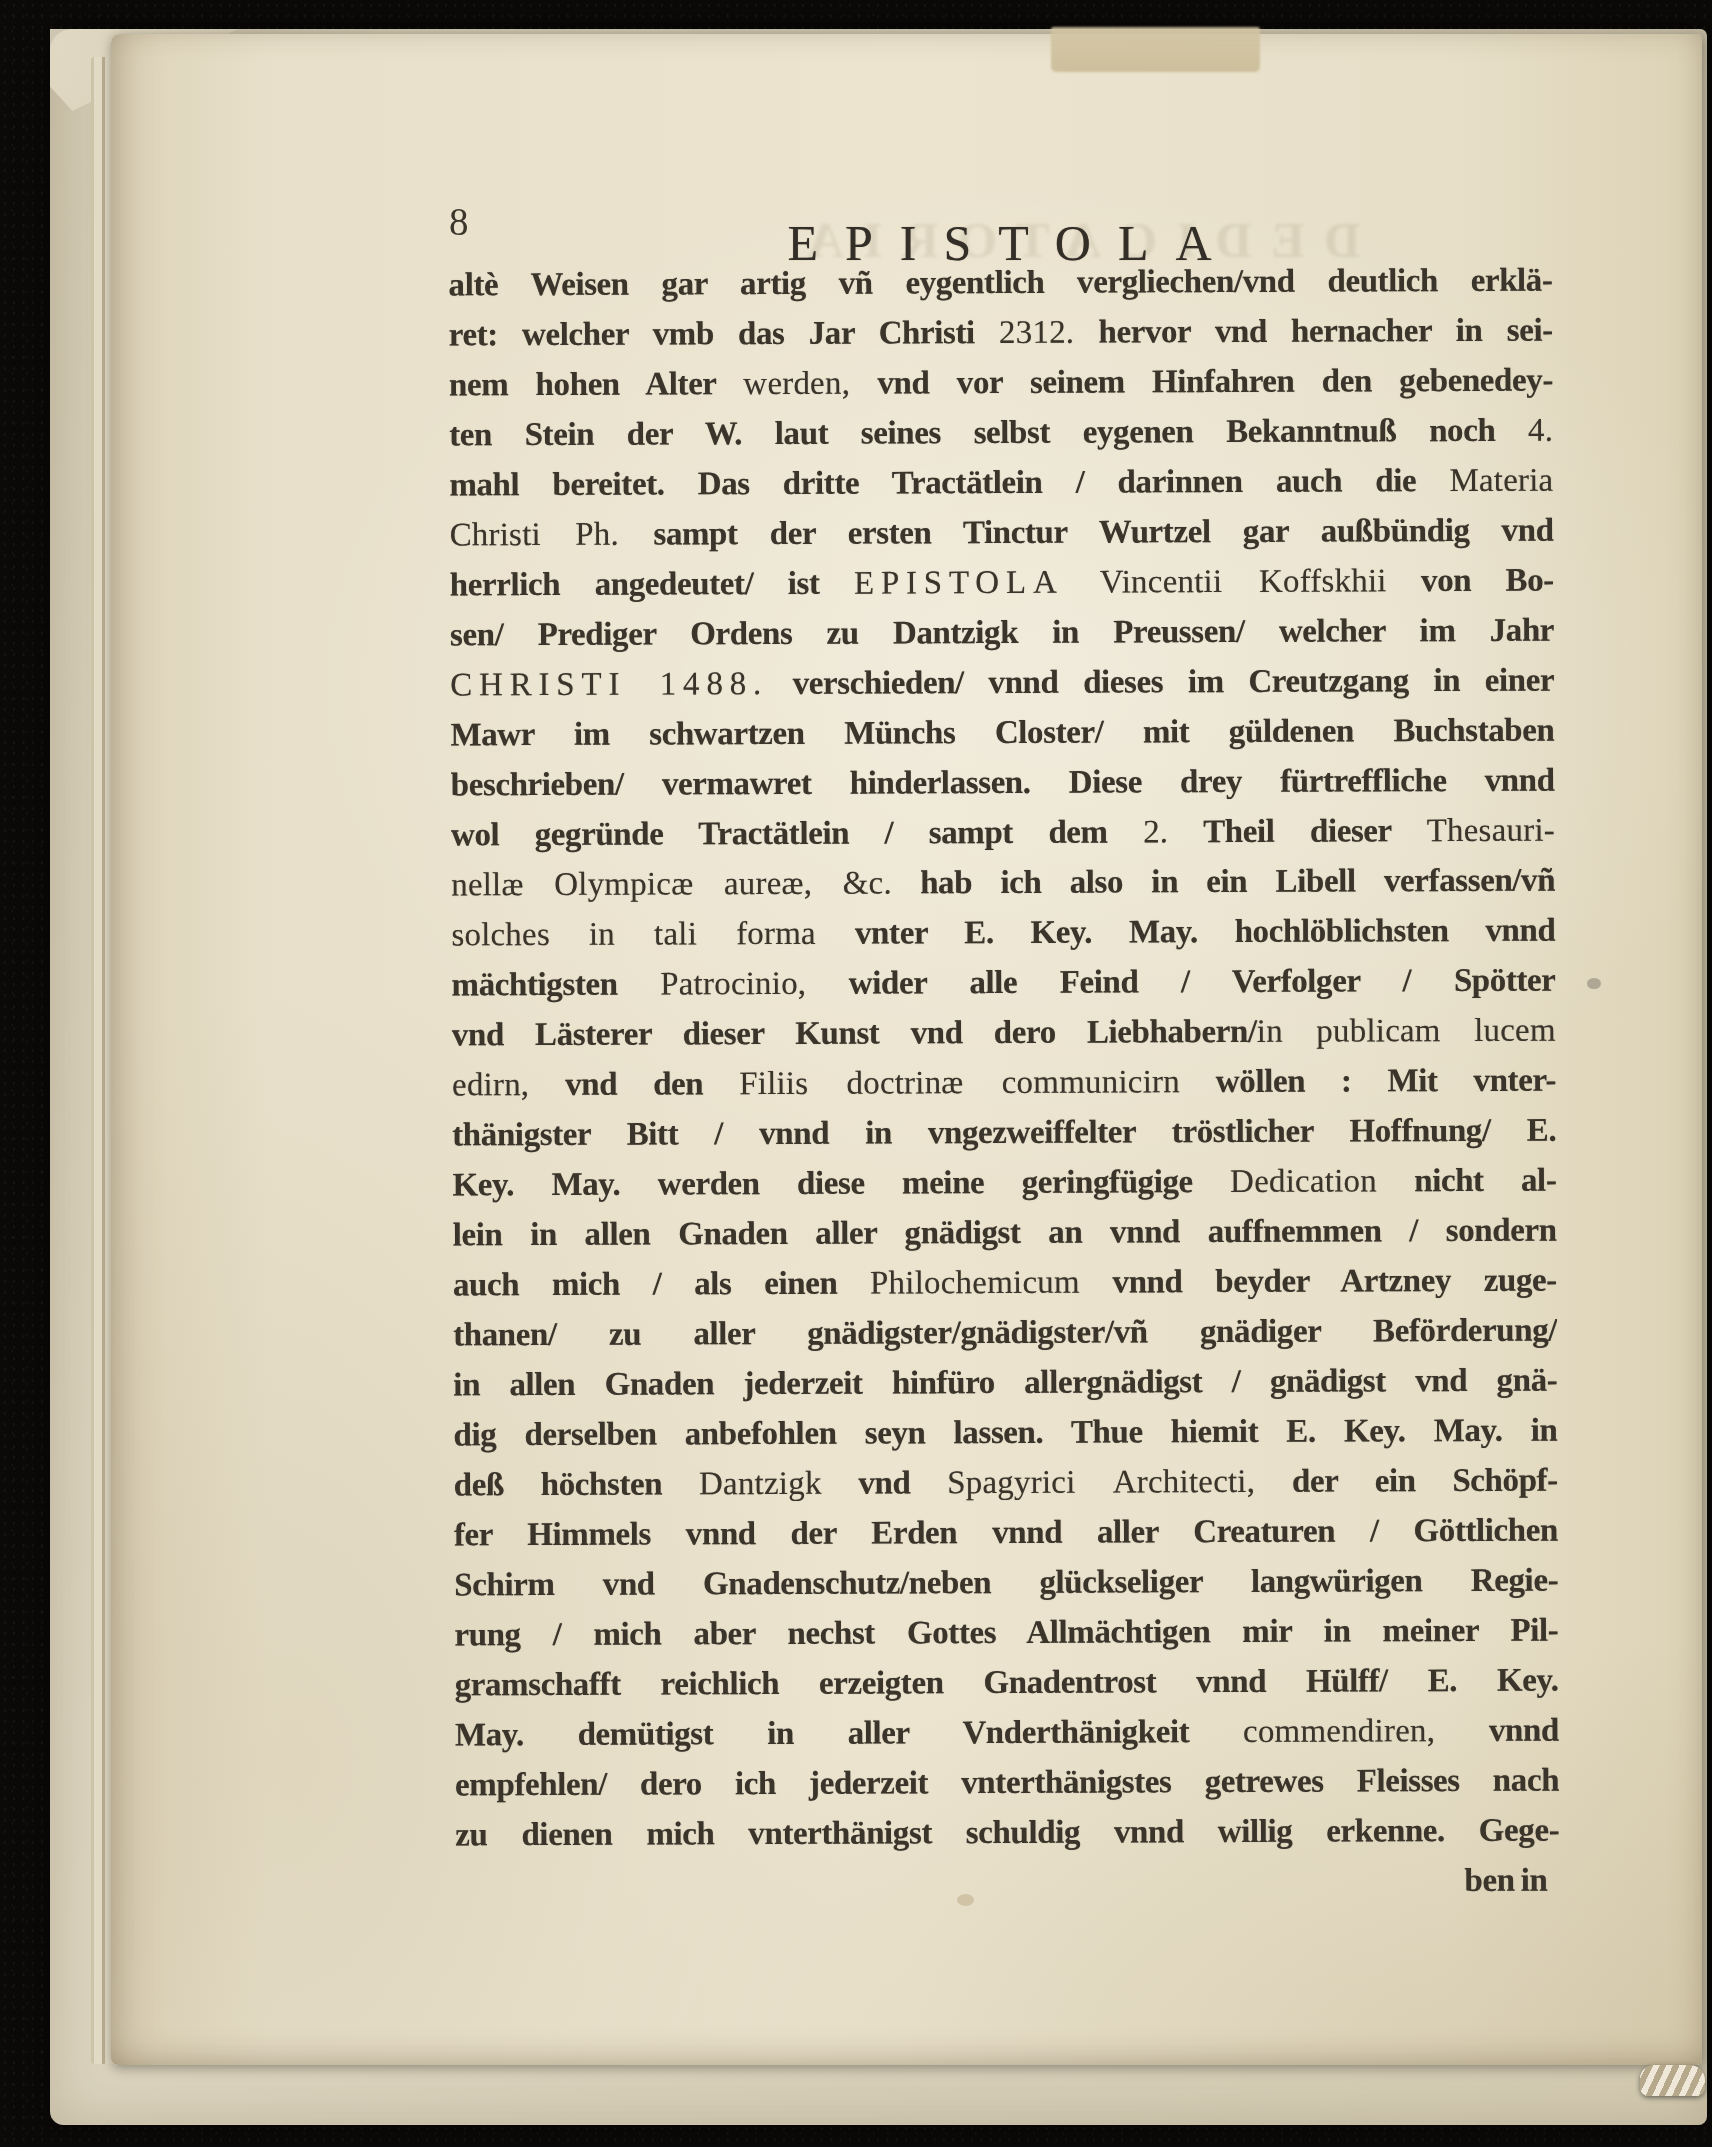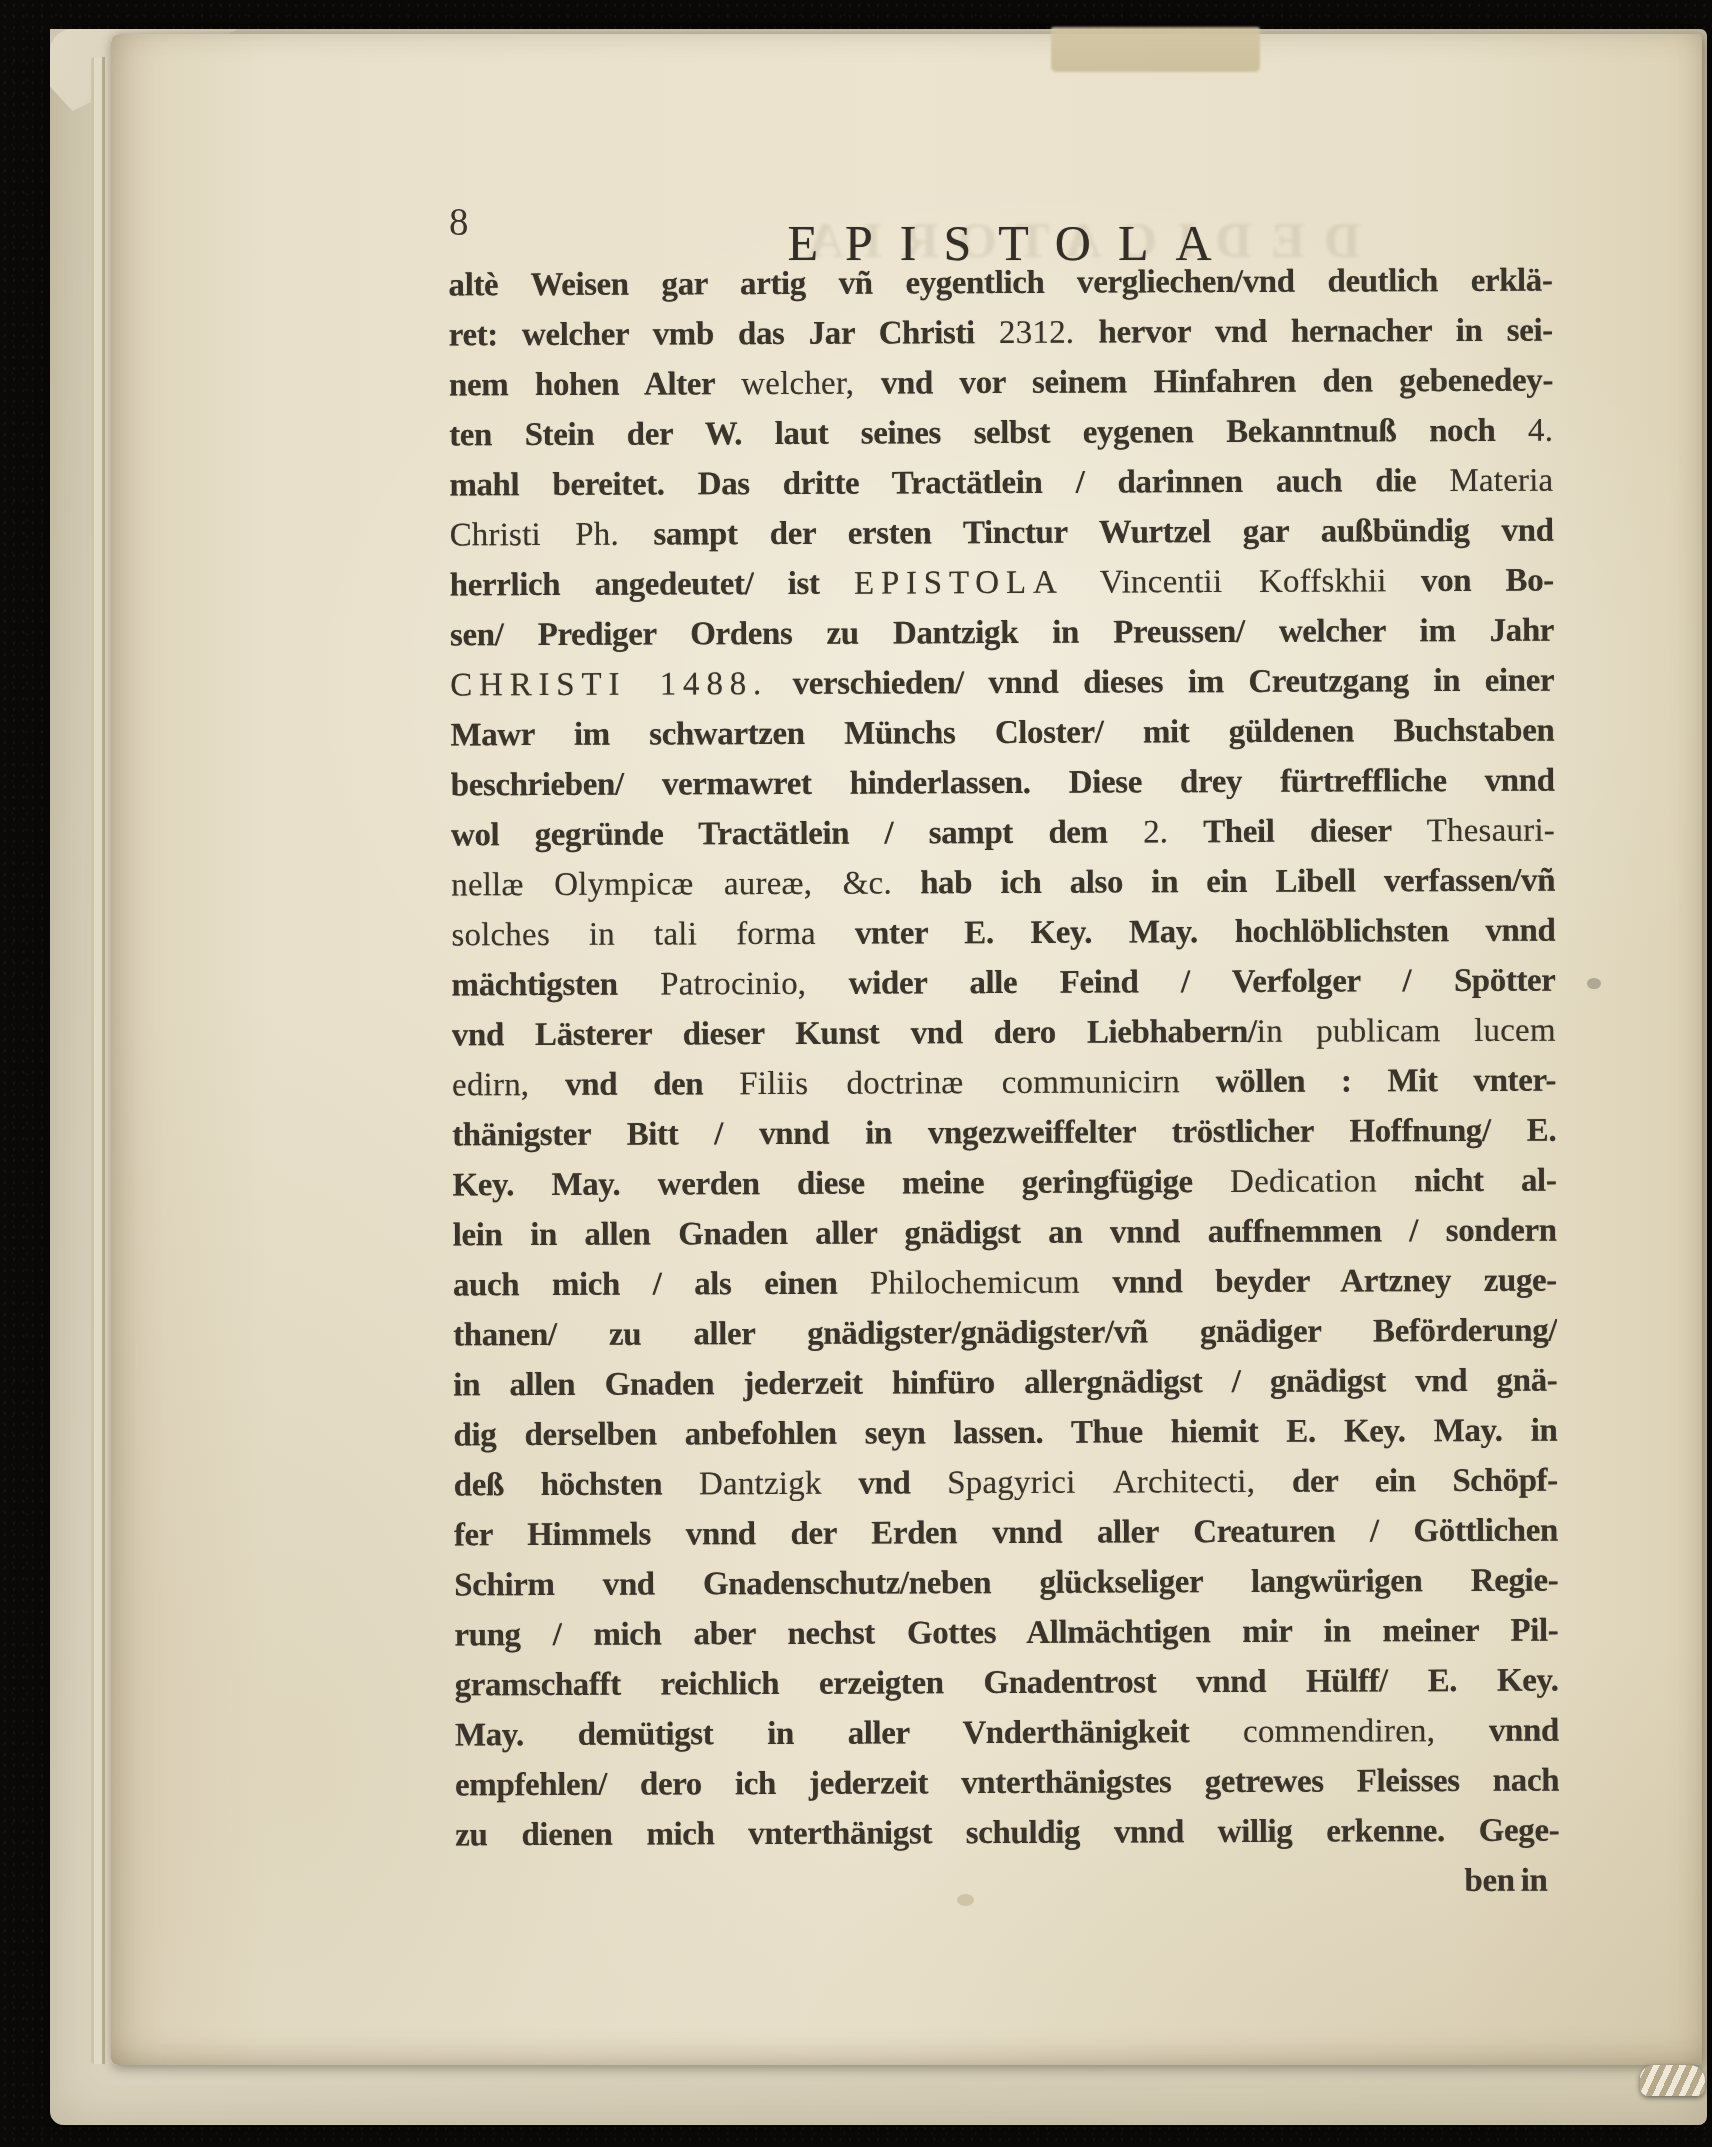--- a/index.html
+++ b/index.html
@@ -103,21 +103,21 @@
   <div class="speck1"></div>
   <div class="speck2"></div>
 
   <div class="page-number">8</div>
   <div class="ghost-title">DEDICATORIA</div>
   <div class="running-title">EPISTOLA</div>
 
   <div class="text-block" id="text-block">
       <div class="line"><span class="seg-f">altè Weisen gar artig vñ eygentlich vergliechen/vnd deutlich erklä-</span></div>
       <div class="line"><span class="seg-f">ret: welcher vmb das Jar Christi </span><span class="seg-a">2312.</span><span class="seg-f"> hervor vnd hernacher in sei-</span></div>
-      <div class="line"><span class="seg-f">nem hohen Alter </span><span class="seg-a">welcher,</span><span class="seg-f"> vnd vor seinem Hinfahren den gebenedey-</span></div>
+      <div class="line"><span class="seg-f">nem hohen Alter </span><span class="seg-a">werden,</span><span class="seg-f"> vnd vor seinem Hinfahren den gebenedey-</span></div>
       <div class="line"><span class="seg-f">ten Stein der W. laut seines selbst eygenen Bekanntnuß noch </span><span class="seg-a">4.</span></div>
       <div class="line"><span class="seg-f">mahl bereitet. Das dritte Tractätlein / darinnen auch die </span><span class="seg-a">Materia</span></div>
       <div class="line"><span class="seg-a">Christi Ph. </span><span class="seg-f">sampt der ersten Tinctur Wurtzel gar außbündig vnd</span></div>
       <div class="line"><span class="seg-f">herrlich angedeutet/ ist </span><span class="seg-c">EPISTOLA</span><span class="seg-a"> Vincentii Koffskhii</span><span class="seg-f"> von Bo-</span></div>
       <div class="line"><span class="seg-f">sen/ Prediger Ordens zu Dantzigk in Preussen/ welcher im Jahr</span></div>
       <div class="line"><span class="seg-c">CHRISTI 1488.</span><span class="seg-f"> verschieden/ vnnd dieses im Creutzgang in einer</span></div>
       <div class="line"><span class="seg-f">Mawr im schwartzen Münchs Closter/ mit güldenen Buchstaben</span></div>
       <div class="line"><span class="seg-f">beschrieben/ vermawret hinderlassen. Diese drey fürtreffliche vnnd</span></div>
       <div class="line"><span class="seg-f">wol gegründe Tractätlein / sampt dem </span><span class="seg-a">2.</span><span class="seg-f"> Theil dieser </span><span class="seg-a">Thesauri-</span></div>
       <div class="line"><span class="seg-a">nellæ Olympicæ aureæ, &amp;c.</span><span class="seg-f"> hab ich also in ein Libell verfassen/vñ</span></div>

